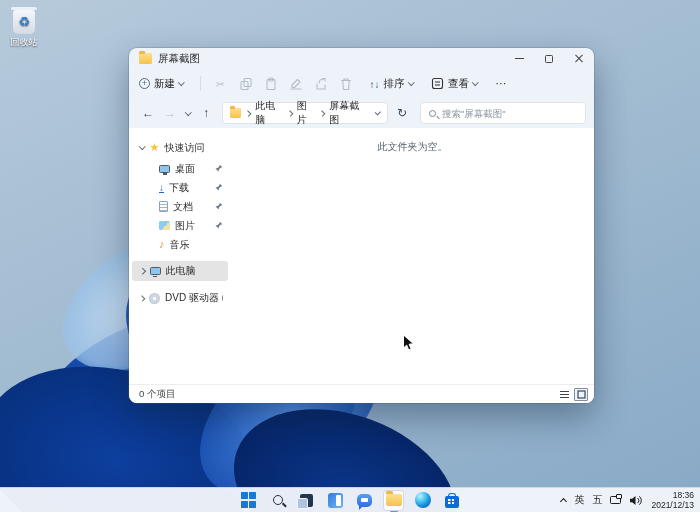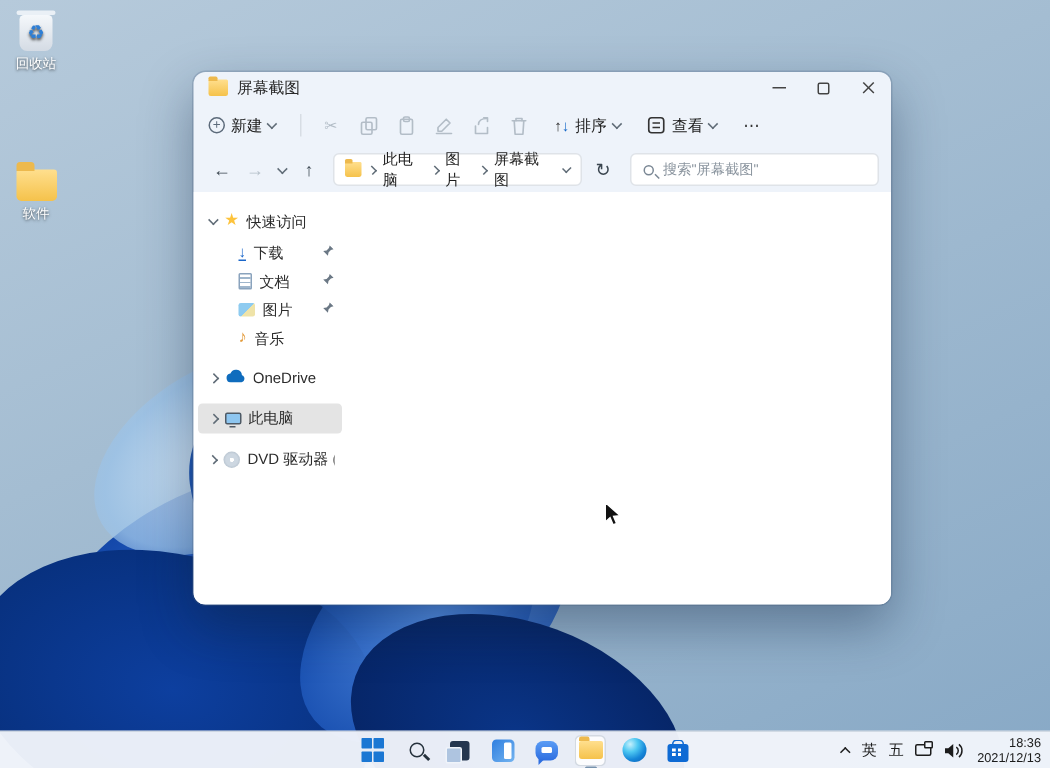--- a/index.html
+++ b/index.html
@@ -174,26 +174,20 @@
   </div>
 
   <div class="di" style="left:2px;top:6px;">
     <div class="ic">
         <div class="bin">
           <span>♻</span>
         </div>
       </div>
     <div>回收站</div>
   </div>
-  <div class="di" style="left:2px;top:106px;">
-    <div class="ic">
-        <span class="fold" style="font-size:27px;"></span>
-      </div>
-    <div>软件</div>
-  </div>
 
   <div class="win">
 
     <div class="titlebar">
       <span class="fold" style="font-size:13px;"></span>
       <span class="t">屏幕截图</span>
       <div class="wc">
         <div class="b">
             <div class="mini"></div>
           </div>
@@ -290,20 +284,27 @@
     </div>
 
     <div class="wbody">
       <div class="side">
         <div class="sr head">
           <span class="chev down"></span>
           <span class="star">★</span>
           <span class="lbl">快速访问</span>
         </div>
         <div class="sr sub">
+          <span class="mon"></span>
+          <span class="lbl">桌面</span>
+          <span class="pin"><svg width="8" height="8" viewBox="0 0 10 10">
+                <path d="M6 .8L9.2 4 7 4.6 5 6.6 4.5 9.4.6 5.5 3.4 5 5.4 3z"></path>
+              </svg></span>
+        </div>
+        <div class="sr sub">
           <span class="dl">↓</span>
           <span class="lbl">下载</span>
           <span class="pin"><svg width="8" height="8" viewBox="0 0 10 10">
                 <path d="M6 .8L9.2 4 7 4.6 5 6.6 4.5 9.4.6 5.5 3.4 5 5.4 3z"></path>
               </svg></span>
         </div>
         <div class="sr sub">
           <span class="doc"></span>
           <span class="lbl">文档</span>
           <span class="pin"><svg width="8" height="8" viewBox="0 0 10 10">
@@ -314,40 +315,51 @@
           <span class="pic"></span>
           <span class="lbl">图片</span>
           <span class="pin"><svg width="8" height="8" viewBox="0 0 10 10">
                 <path d="M6 .8L9.2 4 7 4.6 5 6.6 4.5 9.4.6 5.5 3.4 5 5.4 3z"></path>
               </svg></span>
         </div>
         <div class="sr sub">
           <span class="note">♪</span>
           <span class="lbl">音乐</span>
         </div>
-        <div class="sr grp">
-          <span class="chev right"></span>
-          <span class="cloud"><svg width="14" height="9" viewBox="0 0 14 9">
-                <path d="M4 9a3 3 0 01-.4-5.97A4 4 0 0111.3 4.2 2.5 2.5 0 0111 9z"></path>
-              </svg></span>
-          <span class="lbl">OneDrive</span>
-        </div>
         <div class="sr grp sel">
           <span class="chev right"></span>
           <span class="mon"></span>
           <span class="lbl">此电脑</span>
         </div>
         <div class="sr grp">
           <span class="chev right"></span>
           <span class="dvd"></span>
           <span class="lbl" style="max-width:58px;">DVD 驱动器 (D:) CC</span>
         </div>
       </div>
-    </div>
-
+      <div class="mainpane">
+        <div class="emptymsg">此文件夹为空。</div>
+      </div>
+    </div>
+
+    <div class="status">
+      <span>0 个项目</span>
+      <div class="vicons">
+        <div class="vic">
+          <svg width="11" height="9" viewBox="0 0 11 9">
+              <path d="M1 1.5h9M1 4.5h9M1 7.5h9"></path>
+            </svg>
+        </div>
+        <div class="vic on">
+          <svg width="9" height="9" viewBox="0 0 9 9">
+              <rect x="1" y="1" width="7" height="7"></rect>
+            </svg>
+        </div>
+      </div>
+    </div>
   </div>
 
   <div class="cursor">
     <svg width="13" height="18" viewBox="0 0 13 18">
         <path d="M1.5 1l0 13 3.2-2.9 2 4.8 2.4-1-2-4.7 4.4-.4z" fill="#111" stroke="#fff" stroke-width="1"></path>
       </svg>
   </div>
 
   <div class="taskbar">
     <div class="tbcenter">

